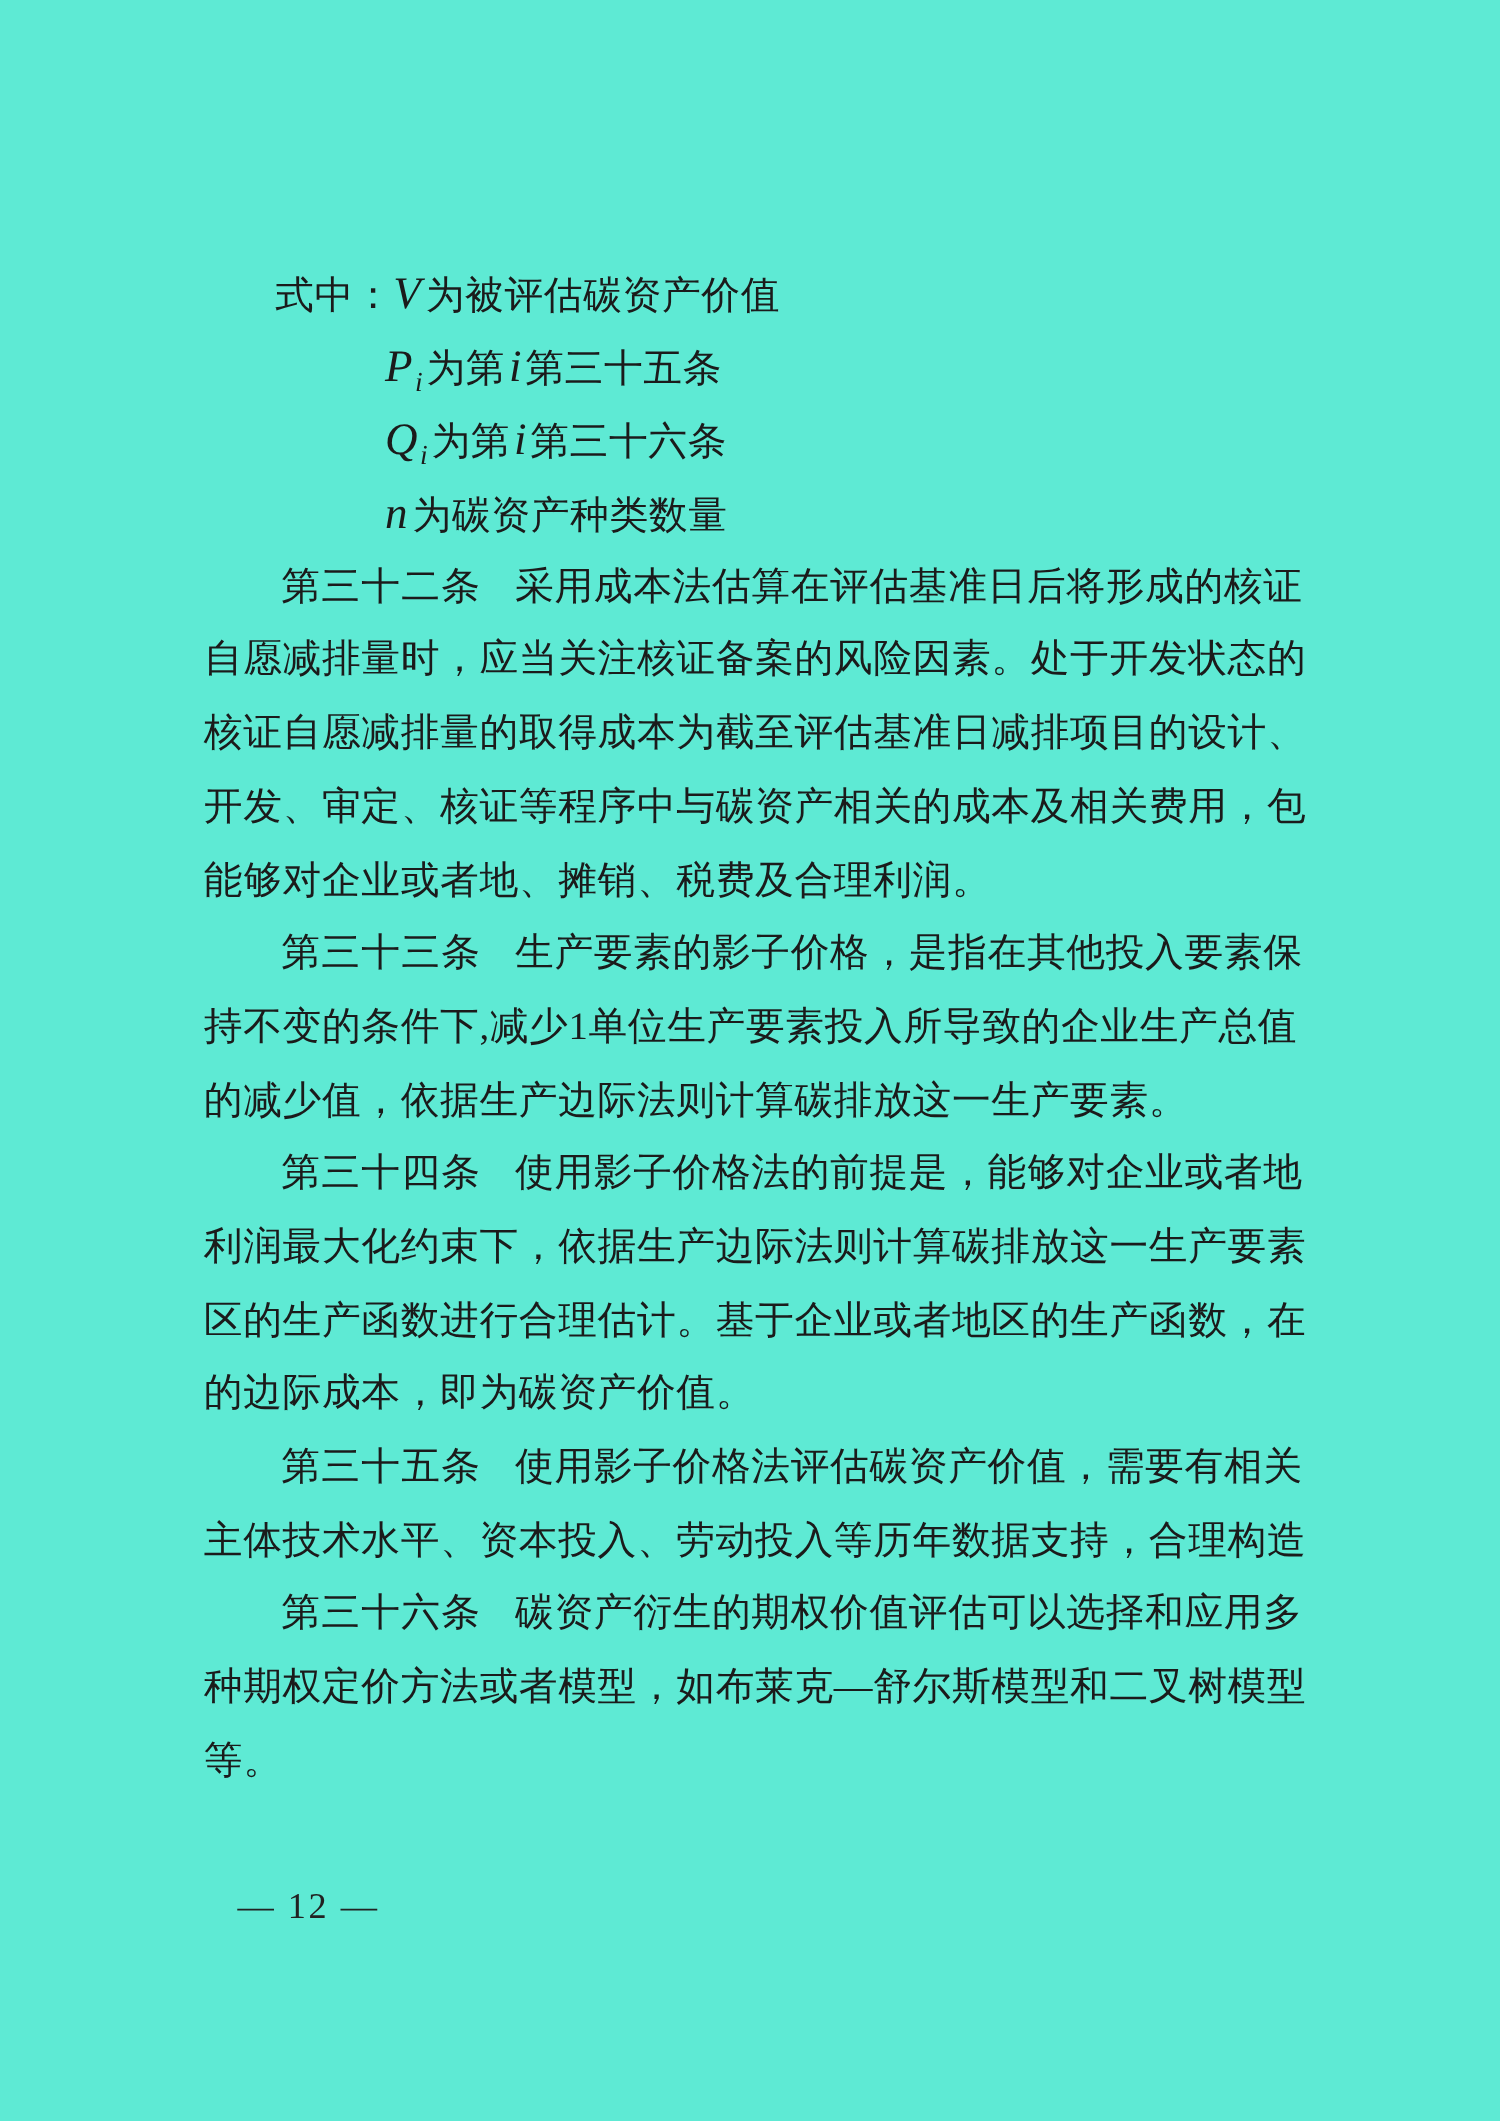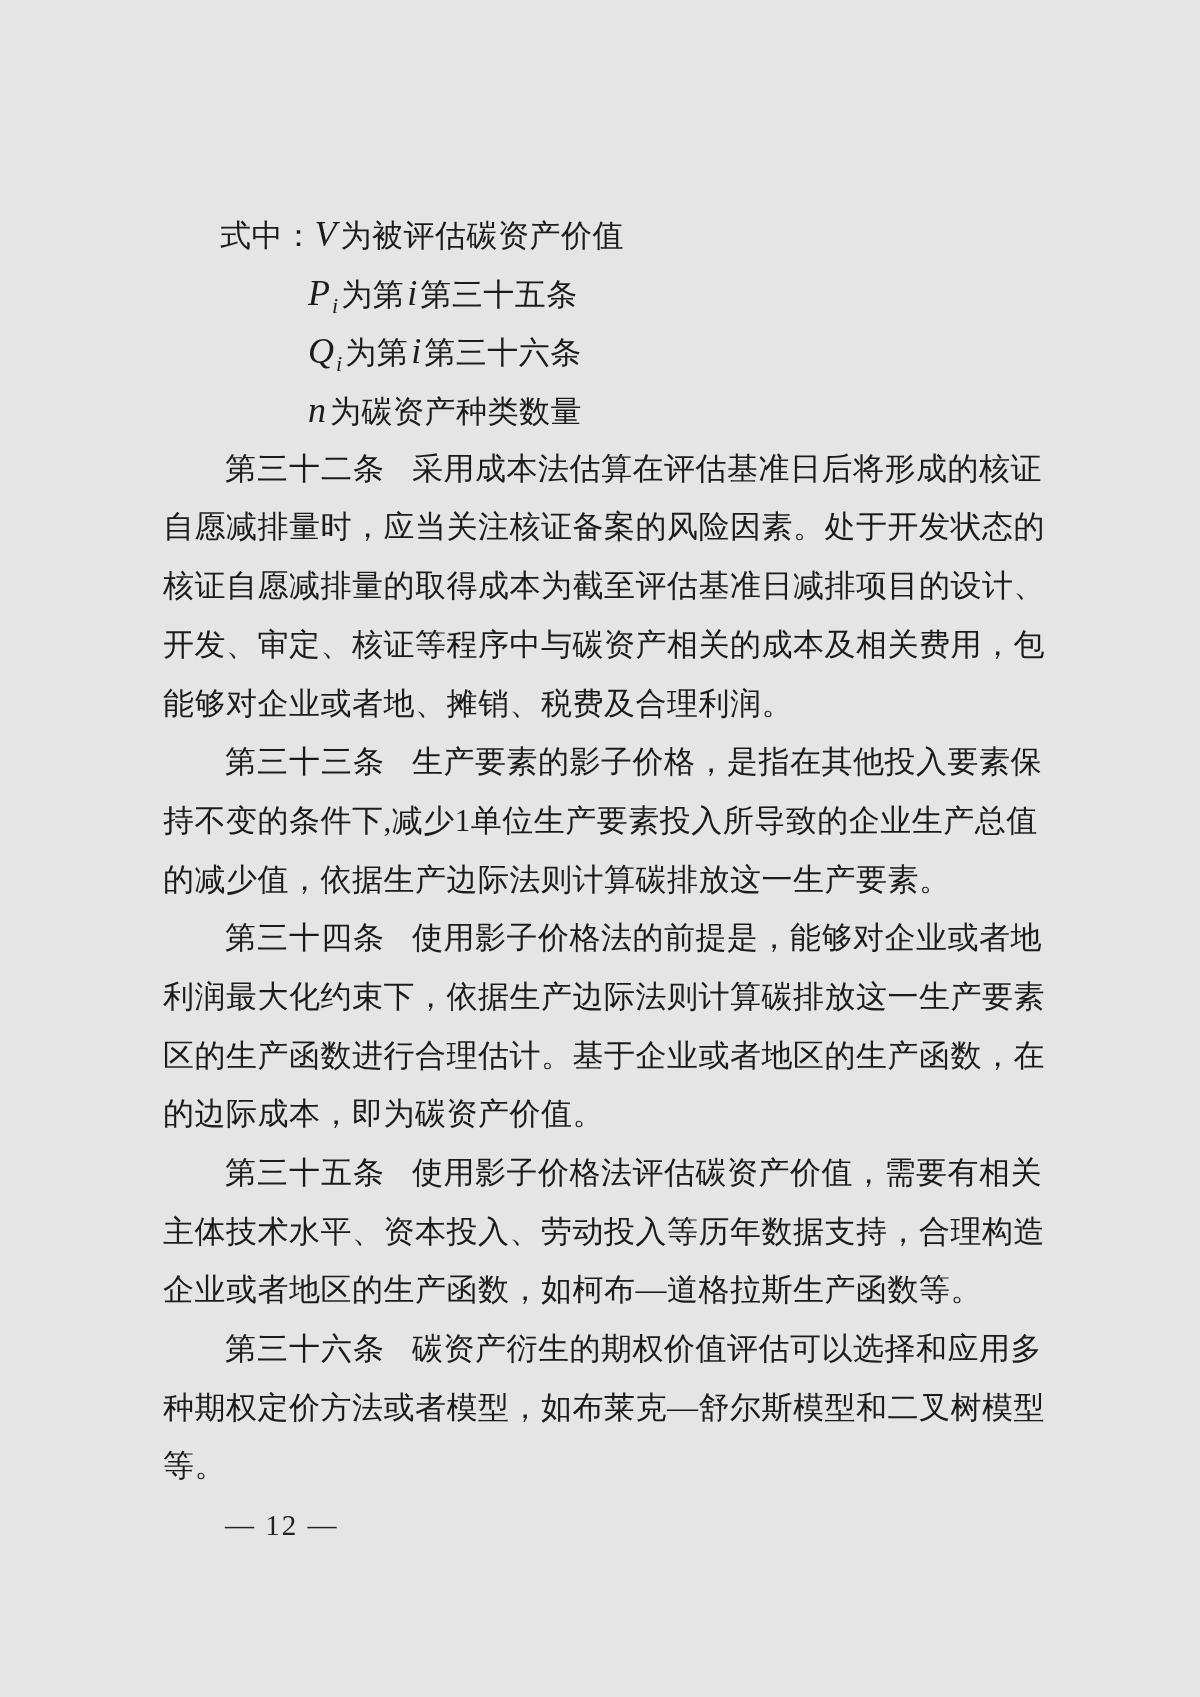--- a/index.html
+++ b/index.html
@@ -5,21 +5,21 @@
   html,body{margin:0;padding:0;}
   body{
     width:1200px;height:1697px;
     background:#ffffff;
     font-family:"Liberation Serif", serif;
     color:#1b1b1b;
     position:relative;
     overflow:hidden;
   }
   .page{
-    position:absolute;left:0;top:0;width:1200px;height:1697px;background:#e5e5e5;
+    position:absolute;left:0;top:0;width:1200px;height:1697px;background:#5eead4;
   }
   .content{
     position:absolute;
     left:163px;top:205px;width:882px;
   }
   .line{
     height:58.7px;line-height:58.7px;
     font-size:31px;letter-spacing:0.5px;
     white-space:nowrap;
   }
@@ -46,21 +46,20 @@
     font-weight:400;
     letter-spacing:1px;
   }
   .footer{
     position:absolute;
     left:190px;top:1505px;
     font-size:29px;letter-spacing:2px;
     line-height:40px;
     color:#222222;
     font-family:"Liberation Serif", serif;
-    margin-left:35px;
   }
 </style>
 </head>
 <body>
 
 <div class="page">
   <div class="content">
 
     <div class="line fline1"><span>式中：</span><span class="mvar">V</span><span>为被评估碳资产价值</span></div>
 
@@ -87,21 +86,20 @@
     <section>
       <div class="line"><span class="ind"></span><b class="art-head">第三十四条</b><span class="hgap"></span><span>使用影子价格法的前提是，能够对企业或者地</span></div>
       <div class="line">利润最大化约束下，依据生产边际法则计算碳排放这一生产要素</div>
       <div class="line">区的生产函数进行合理估计。基于企业或者地区的生产函数，在</div>
       <div class="line">的边际成本，即为碳资产价值。</div>
     </section>
 
     <section>
       <div class="line"><span class="ind"></span><b class="art-head">第三十五条</b><span class="hgap"></span><span>使用影子价格法评估碳资产价值，需要有相关</span></div>
       <div class="line">主体技术水平、资本投入、劳动投入等历年数据支持，合理构造</div>
-      <div class="line">企业或者地区的生产函数，如柯布—道格拉斯生产函数等。</div>
     </section>
 
     <section>
       <div class="line"><span class="ind"></span><b class="art-head">第三十六条</b><span class="hgap"></span><span>碳资产衍生的期权价值评估可以选择和应用多</span></div>
       <div class="line">种期权定价方法或者模型，如布莱克—舒尔斯模型和二叉树模型</div>
       <div class="line">等。</div>
     </section>
 
   </div>
 

